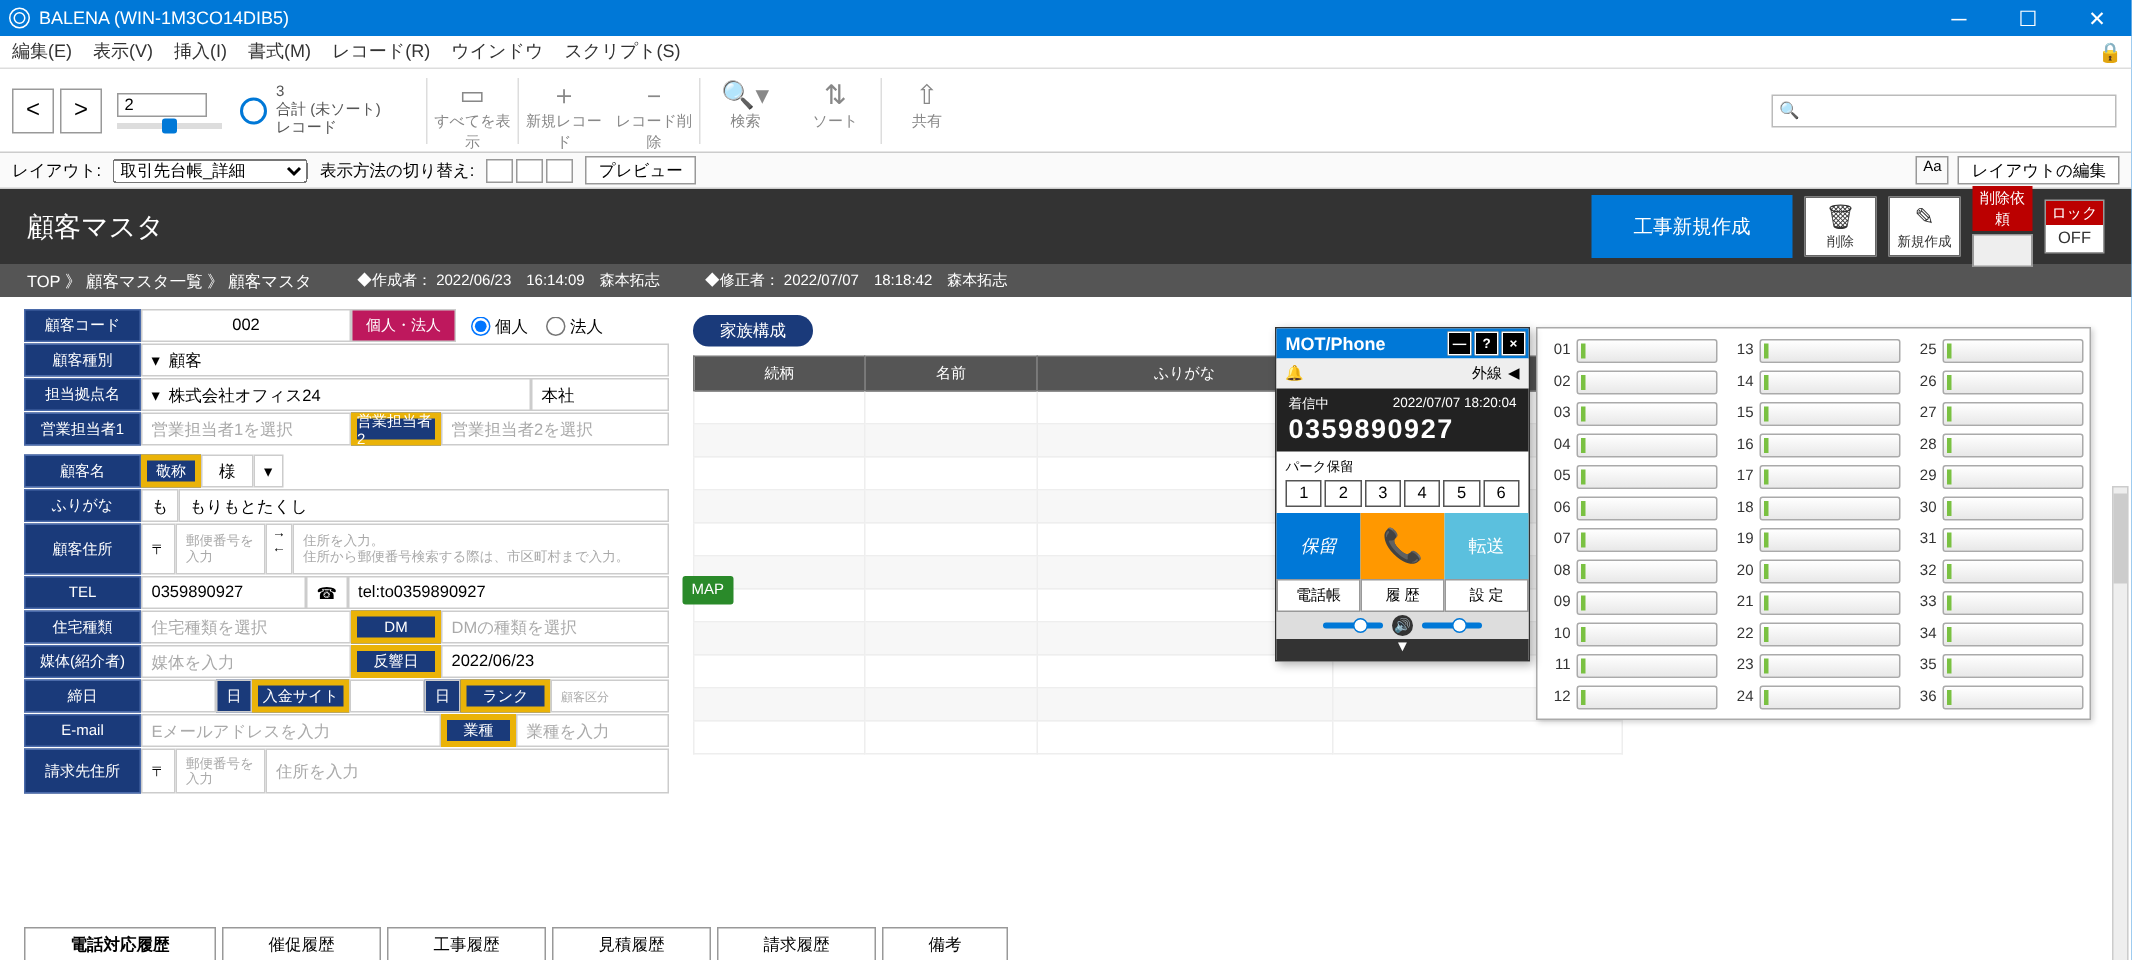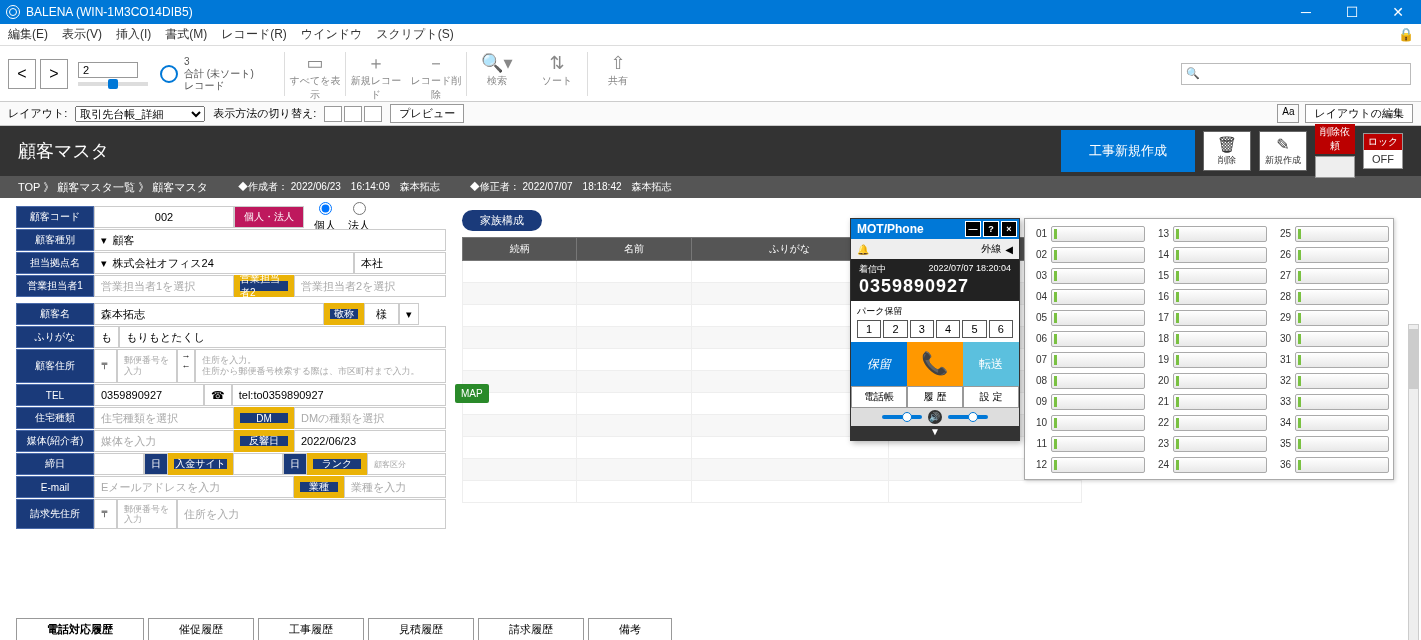--- a/index.html
+++ b/index.html
@@ -45,25 +45,25 @@
 .delreq .box { background:#eee; height:22px; margin-top:2px; border:1px solid #999; }
 .lockbtn { width:40px; text-align:center; border:1px solid #999; }
 .lockbtn .lbl { background:#b00; color:#fff; font-size:10px; padding:1px; }
 .lockbtn .val { background:#fff; color:#333; font-size:11px; padding:3px; }
 .breadcrumb { background:#555; color:#fff; height:22px; display:flex; align-items:center; padding:0 18px; font-size:11px; gap:30px; }
 .breadcrumb .meta { font-size:10px; }
 .content { background:#fff; height: 442px; padding: 8px 16px; position:relative; display:flex; gap:16px; }
 .leftform { width: 430px; }
 .formrow { display:flex; height:22px; margin-bottom:1px; align-items:stretch; }
 .flbl { background:#1a3a7a; color:#fff; width:78px; font-size:10px; display:flex; align-items:center; justify-content:center; border:1px solid #4a6aaa; }
-.flbl2 { background:#1a3a7a; color:#fff; width:60px; font-size:10px; display:flex; align-items:center; justify-content:center; border:6px solid #eab308; }
+.flbl2 { background:#1a3a7a; color:#fff; width:60px; font-size:10px; display:flex; align-items:center; justify-content:center; border:4px solid #eab308; }
 .fval { flex:1; border:1px solid #ccc; padding:2px 6px; font-size:11px; display:flex; align-items:center; background:#fff; }
 .fval.btn-like { background:#be185d; color:#fff; justify-content:center; flex:0 0 70px; font-size:10px; }
 .radio-area { display:flex; gap:12px; align-items:center; padding-left:10px; }
-.radio-area label { font-size:11px; display:flex; align-items:center; gap:3px;flex-direction:column; }
+.radio-area label { font-size:11px; display:flex; align-items:center; gap:3px; }
 input[type=radio]{ margin:0; }
 .center { width: 620px; }
 .pill { background:#1a3a7a; color:#fff; border-radius:11px; padding:3px 18px; font-size:11px; display:inline-block; margin:4px 0 6px 0; }
 .famtable { width:100%; border-collapse:collapse; }
 .famtable th { background:#555; color:#fff; font-size:10px; font-weight:normal; padding:4px; border:1px solid #777; }
 .famtable td { height:22px; border:1px solid #eee; }
 .famtable tr:nth-child(even) td { background:#f7f7f7; }
 .mapbtn { position:absolute; left:455px; top:186px; background:#2a8a2a; color:#fff; padding:4px 6px; font-size:10px; border-radius:2px; }
 .tabs { position:absolute; bottom:0; left:16px; display:flex; gap:4px; }
 .tab { background:#fff; border:1px solid #999; border-bottom:none; padding:3px 30px; font-size:11px; }
@@ -255,23 +255,20 @@
       <div class="fval">本社</div>
     </div>
     <div class="formrow">
       <div class="flbl">営業担当者1</div>
       <div class="fval placeholder" style="flex:0 0 140px">営業担当者1を選択</div>
       <div class="flbl2">営業担当者2</div>
       <div class="fval placeholder">営業担当者2を選択</div>
     </div>
     <div class="formrow" style="margin-top:6px">
       <div class="flbl">顧客名</div>
-      <div class="fval" style="flex:0 0 230px">
-          <input class="field" value="森本拓志" style="">
-        </div>
       <div class="flbl2" style="width:40px">敬称</div>
       <div class="fval" style="flex:0 0 35px; justify-content:center">様</div>
       <div class="fval" style="flex:0 0 18px; justify-content:center">▾</div>
     </div>
     <div class="formrow">
       <div class="flbl">ふりがな</div>
       <div class="fval" style="flex:0 0 20px; justify-content:center">も</div>
       <div class="fval">
           <input class="field" value="もりもとたくし" style="">
         </div>

